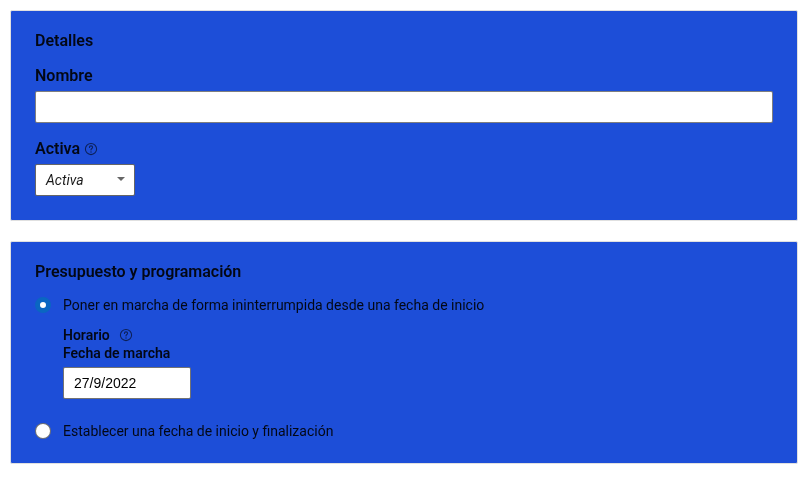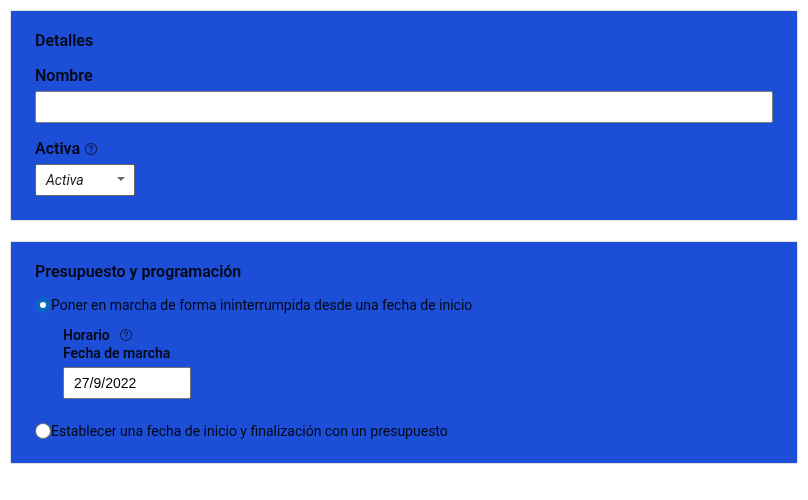--- a/index.html
+++ b/index.html
@@ -73,20 +73,21 @@
       color: rgba(0,0,0,0.6);
     }
     .help-icon {
       display: inline-flex;
       align-items: center;
       justify-content: center;
     }
     .radio-row {
       display: flex;
       align-items: center;
+      gap: 12px;
       margin-bottom: 14px;
       cursor: pointer;
     }
     .radio-row:last-of-type { margin-bottom: 0; }
     .radio-circle {
       width: 16px;
       height: 16px;
       border: 1px solid rgba(0,0,0,0.55);
       border-radius: 50%;
       flex: 0 0 auto;
@@ -176,18 +177,18 @@
           <circle cx="8" cy="8" r="6.4" stroke="rgba(0,0,0,0.6)" stroke-width="1.2"></circle>
           <path d="M6.2 6.2c0-1 .8-1.8 1.8-1.8s1.8.7 1.8 1.7c0 .8-.5 1.2-1.1 1.6-.5.4-.7.6-.7 1.2v.3" stroke="rgba(0,0,0,0.6)" stroke-width="1.2" stroke-linecap="round"></path>
           <circle cx="8" cy="11.4" r="0.8" fill="rgba(0,0,0,0.6)"></circle>
         </svg>
       </span>
     </div>
     <div class="sub-heading">Fecha de marcha</div>
     <input type="text" class="date-input" value="27/9/2022" style="">
   </div>
 
-
   <div class="radio-row">
     <span class="radio-circle"></span>
-    <span class="radio-label">Establecer una fecha de inicio y finalización con un presupuesto</span>
+    <span class="radio-label">Establecer una fecha de inicio y finalización</span>
   </div>
+
 </div>
 
 </body></html>

